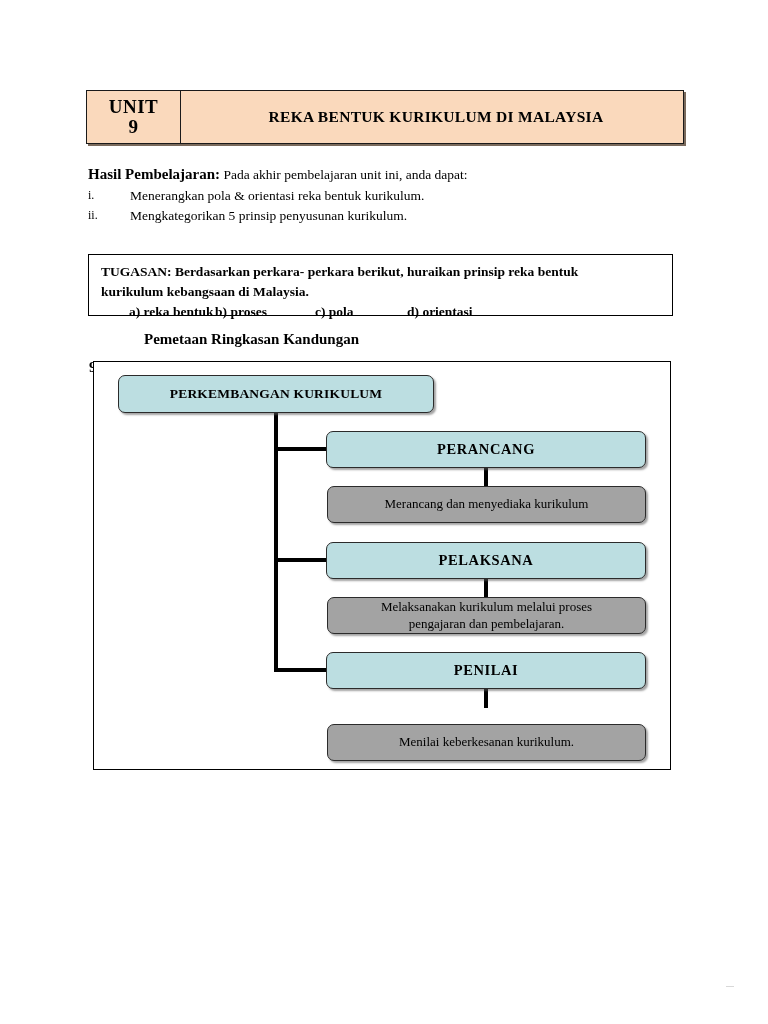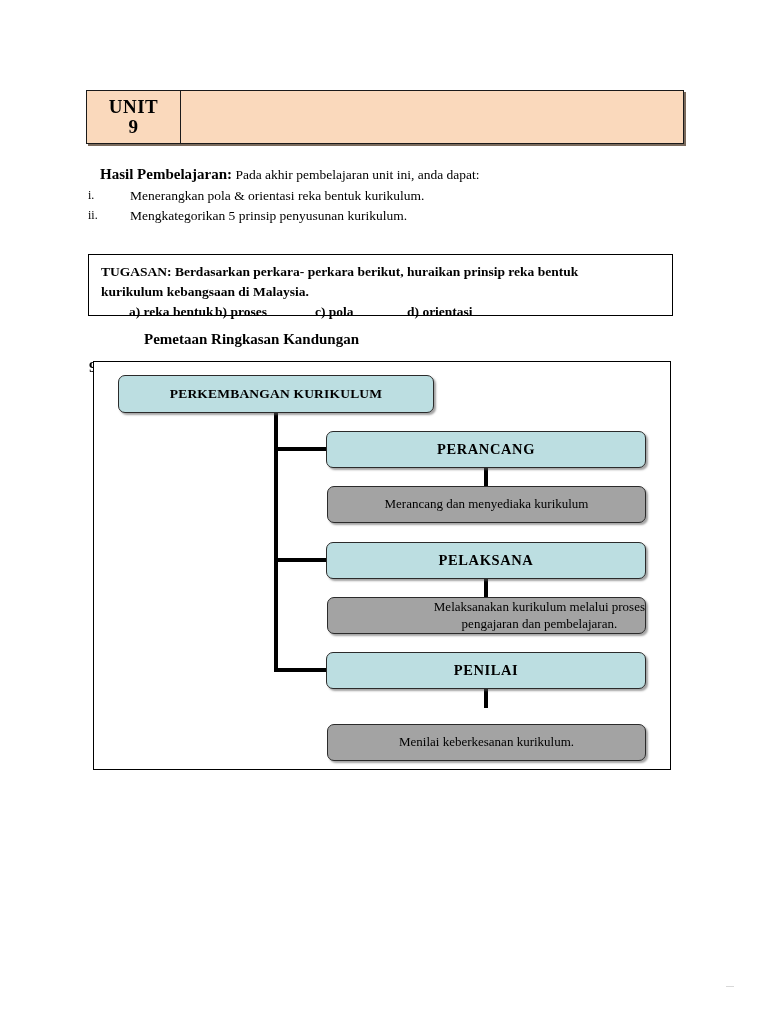--- a/index.html
+++ b/index.html
@@ -65,21 +65,20 @@
   .outcomes {
     position: absolute;
     left: 88px;
     top: 164px;
     width: 600px;
   }
   .outcomes-lead {
     font-size: 13.5px;
     line-height: 1.45;
     white-space: nowrap;
-    margin-left: 12px;
   }
   .outcomes-lead b {
     font-size: 15px;
     font-weight: bold;
   }
   .outcome-row {
     display: flex;
     font-size: 13.5px;
     line-height: 1.5;
     white-space: nowrap;
@@ -176,21 +175,21 @@
     width: 319px;
     height: 37px;
     background: #a3a3a3;
     font-size: 13px;
     line-height: 1.25;
   }
 
   .role-1 { top: 69px; }
   .desc-1 { top: 124px; }
   .role-2 { top: 180px; }
-  .desc-2 { top: 235px; justify-content: flex-end; }
+  .desc-2 { top: 235px; }
   .role-3 { top: 290px; }
   .desc-3 { top: 362px; }
 
   
   .conn {
     position: absolute;
     background: #000000;
     z-index: 1;
   }
   
@@ -231,20 +230,21 @@
 </head>
 <body>
 
 <div class="page">
 
   <div class="unit-header">
     <div class="unit-cell">
       <span class="u-word">UNIT</span>
       <span class="u-word">9</span>
     </div>
+    <div class="unit-title">REKA BENTUK KURIKULUM DI MALAYSIA</div>
   </div>
 
   <div class="outcomes">
     <div class="outcomes-lead">
       <b>Hasil Pembelajaran:</b>
       <span>Pada akhir pembelajaran unit ini, anda dapat:</span>
     </div>
     <div class="outcome-row">
       <span class="outcome-num">i.</span>
       <span>Menerangkan pola &amp; orientasi reka bentuk kurikulum.</span>

